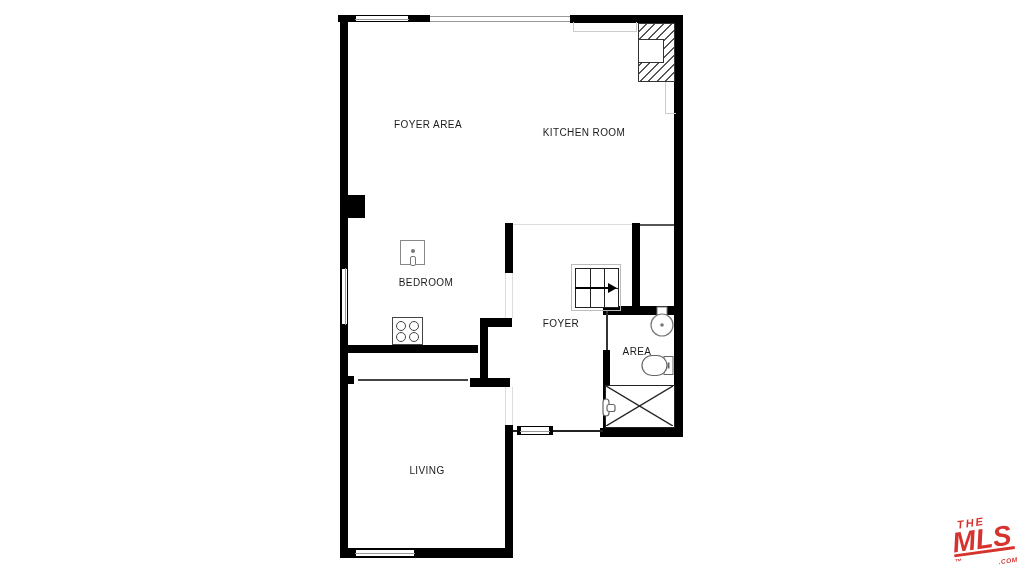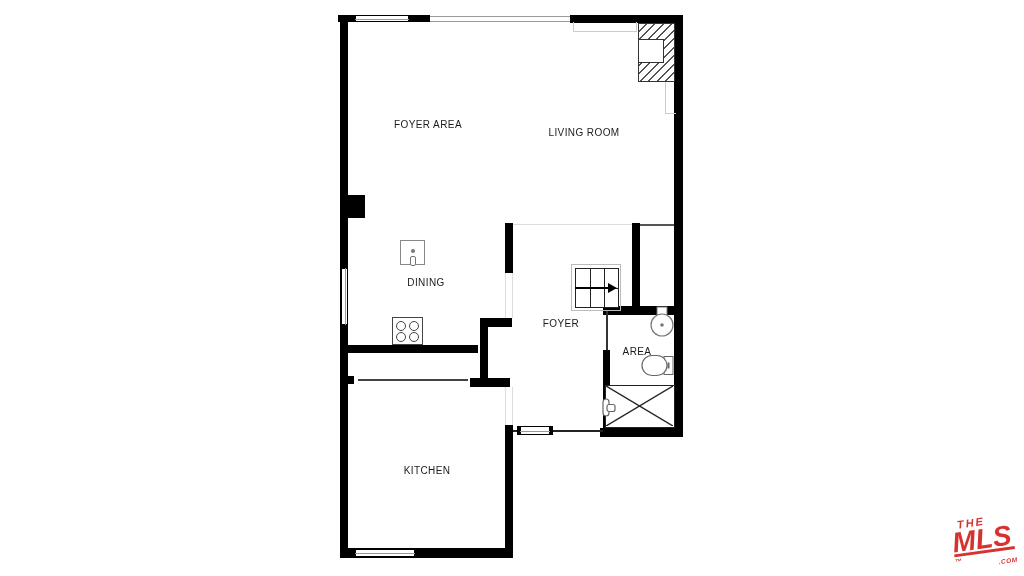--- a/index.html
+++ b/index.html
@@ -161,25 +161,25 @@
       <line x1="0" y1="0" x2="67" y2="40" stroke="#222" stroke-width="1.4"></line>
       <line x1="67" y1="0" x2="0" y2="40" stroke="#222" stroke-width="1.4"></line>
     </svg>
   </div>
   <svg class="fixture-svg" style="left:600px;top:398px;" width="18" height="20">
     <rect x="3" y="1" width="6" height="17" rx="3" fill="#fff" stroke="#666" stroke-width="1.2"></rect>
     <rect x="7" y="6.5" width="8" height="7" rx="2" fill="#fff" stroke="#666" stroke-width="1.2"></rect>
   </svg>
 
   <div class="room-label" style="left:428px;top:119px;">FOYER AREA</div>
-  <div class="room-label" style="left:584px;top:127px;">LIVING ROOM</div>
-  <div class="room-label" style="left:426px;top:277px;">DINING</div>
+  <div class="room-label" style="left:584px;top:127px;">KITCHEN ROOM</div>
+  <div class="room-label" style="left:426px;top:277px;">BEDROOM</div>
   <div class="room-label" style="left:561px;top:318px;text-align:center;">FOYER</div>
   <div class="room-label" style="left:637px;top:346px;">AREA</div>
-  <div class="room-label" style="left:427px;top:465px;">KITCHEN</div>
+  <div class="room-label" style="left:427px;top:465px;">LIVING</div>
 
   <div class="logo">
     <div class="logo-the">THE</div>
     <div>
       <span class="logo-mls">MLS</span><span class="logo-tm">™</span>
     </div>
     <div class="logo-com">.COM</div>
   </div>
 
 </div>

